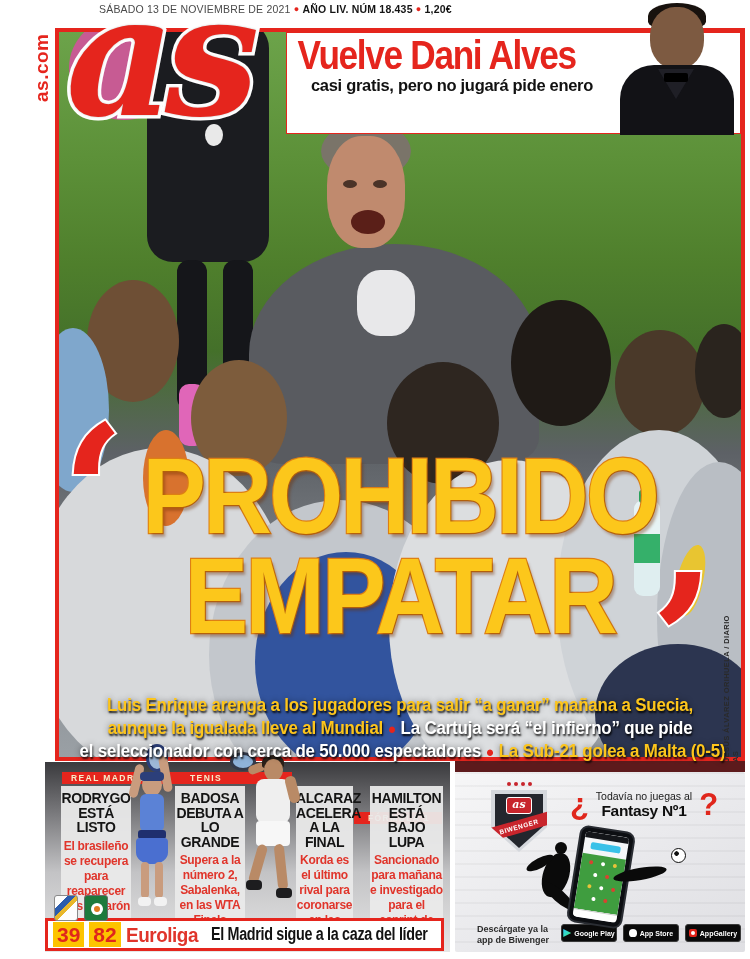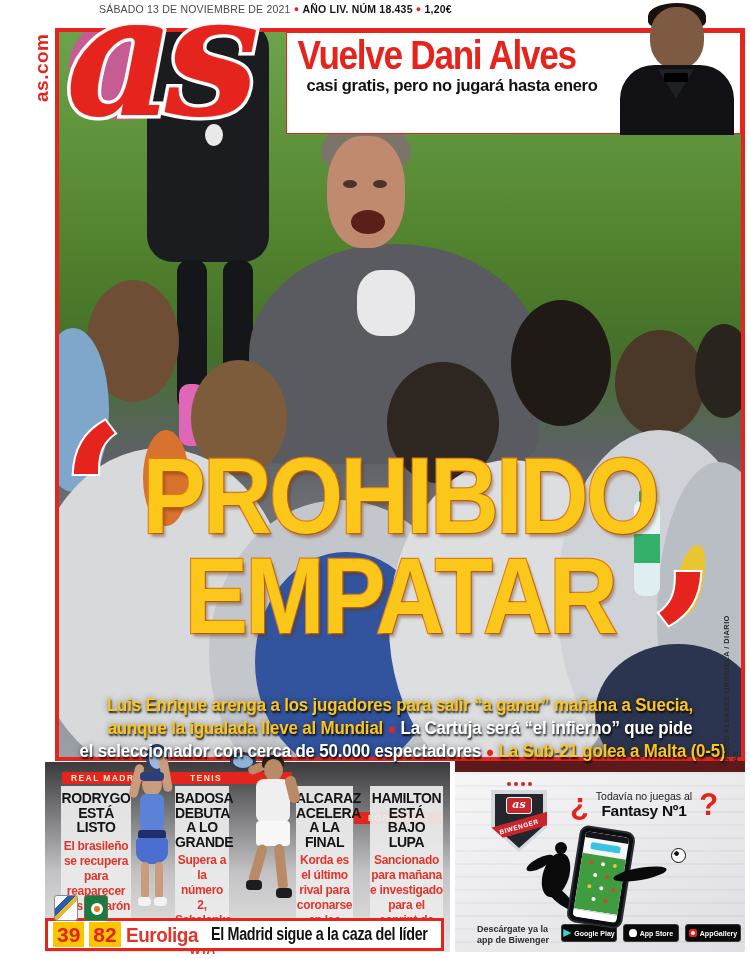--- a/index.html
+++ b/index.html
@@ -179,21 +179,21 @@
       <div style="position:absolute;left:580px;top:458px;width:16px;height:13px;background:#2aa05a;border-radius:3px;"></div>
       <div style="position:absolute;left:618px;top:512px;width:26px;height:72px;background:#e8c531;border-radius:50% 50% 40% 40%;transform:rotate(14deg);"></div>
       <div class="blob" style="left:84px;top:398px;width:46px;height:96px;background:#d8722e;"></div>
     </div>
   </div>
 
   <div class="aslogo">as</div>
 
   <div class="alves">
     <div class="alves-h1">Vuelve Dani Alves</div>
-    <div class="alves-sub">casi gratis, pero no jugará hasta enero</div>
+    <div class="alves-sub">casi gratis, pero no jugará pide enero</div>
     <div class="alves-photo">
       <div class="alves-hair"></div>
       <div class="alves-headc"></div>
       <div class="alves-suit"></div>
       <div class="alves-lapel"></div>
       <div class="alves-bowtie"></div>
     </div>
   </div>
 
   <div class="headline">
@@ -225,21 +225,21 @@
       <span class="tablabel" style="left:128px;">TENIS</span>
     </div>
     <div class="tabbar tab-b">
       <span class="tablabel" style="left:14px;">FÓRMULA 1</span>
     </div>
 
     <div class="brief" style="left:16px;width:70px;">
       <h3>RODRYGO ESTÁ LISTO</h3>
       <p>El brasileño se recupera para reaparecer tras el parón</p>
     </div>
-    <div class="brief" style="left:130px;width:54px;">
+    <div class="brief" style="left:130px;width:70px;">
       <h3>BADOSA DEBUTA A LO GRANDE</h3>
       <p>Supera a la número 2, Sabalenka, en las WTA Finals</p>
     </div>
     <div class="brief" style="left:251px;width:57px;">
       <h3>ALCARAZ ACELERA A LA FINAL</h3>
       <p>Korda es el último rival para coronarse en las NextGen</p>
     </div>
     <div class="brief" style="left:325px;width:73px;">
       <h3>HAMILTON ESTÁ BAJO LUPA</h3>
       <p>Sancionado para mañana e investigado para el esprint de hoy</p>

